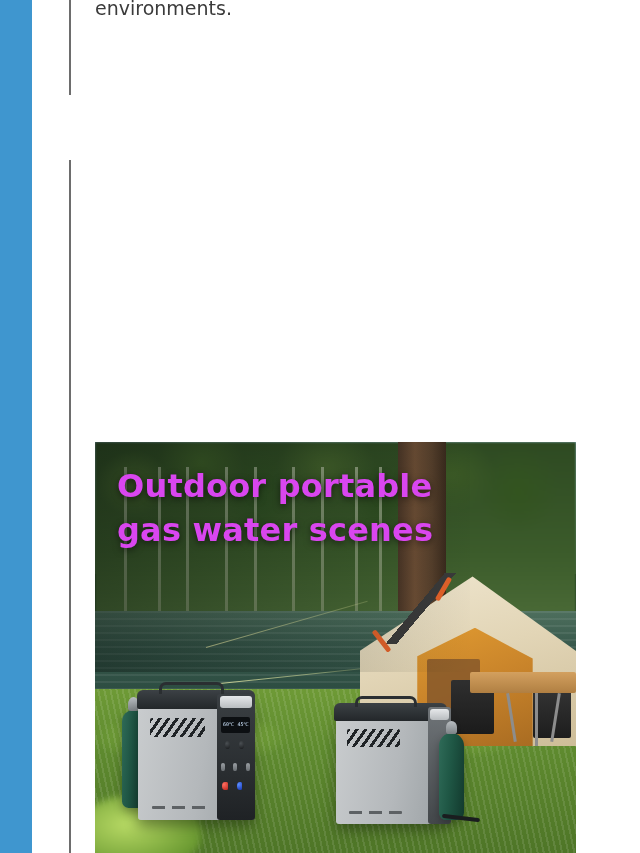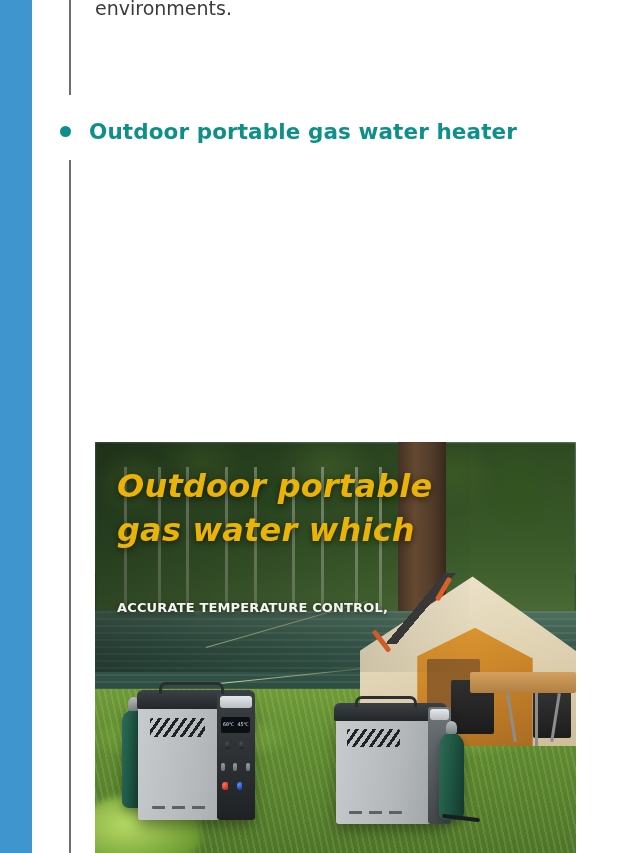--- a/index.html
+++ b/index.html
@@ -249,26 +249,25 @@
     background:#1a1d1f;
   }
 
   
   .banner-shade {
     position:absolute; left:0; top:0; width:78%; height:56%;
     background:linear-gradient(100deg,rgba(8,16,12,.42) 0%,rgba(8,16,12,.18) 55%,rgba(8,16,12,0) 100%);
   }
   .banner-title {
     position:absolute; left:22px; top:22px;
-    color:#eab308;
+    color:#d946ef;
     font-size:32px; font-weight:700;
     line-height:1.38;
     text-shadow:0 2px 7px rgba(0,0,0,.55);
     letter-spacing:.2px;
-    font-style:italic;
   }
   .banner-sub {
     position:absolute; left:22px; top:150px;
     color:#f2f4f2;
     font-size:13px; font-weight:700;
     line-height:2.45;
     letter-spacing:.15px;
     text-shadow:0 1px 5px rgba(0,0,0,.6);
   }
 </style>
@@ -277,24 +276,20 @@
 
 <div class="page">
 
   <div class="blue-rail"></div>
 
   <div class="rule rule-top"></div>
   <div class="rule rule-bottom"></div>
 
   <div class="body-text para-top">environments.</div>
 
-  <div class="bullet-row">
-    <span class="bullet-dot"></span>
-    <span class="bullet-heading">Outdoor portable gas water heater</span>
-  </div>
 
 
   <div class="banner">
     <div class="banner-scene">
 
       <div class="sky"></div>
       <div class="forest"></div>
 
       <div class="trunks">
         <div class="trunk" style="left:6%"></div>
@@ -369,23 +364,22 @@
         <div class="gas-tank" style="right:-16%; top:18%; width:22%; height:78%;">
           <div class="gas-valve"></div>
         </div>
         <div class="gas-hose" style="right:-30%; bottom:4%; width:34%; transform:rotate(7deg);"></div>
       </div>
 
       <div class="banner-shade"></div>
 
       <div class="banner-title">
         <div>Outdoor portable</div>
-        <div>gas water which</div>
+        <div>gas water scenes</div>
       </div>
 
       <div class="banner-sub">
-        <div>ACCURATE TEMPERATURE CONTROL,</div>
       </div>
 
     </div>
   </div>
 
 </div>
 
 </body></html>

